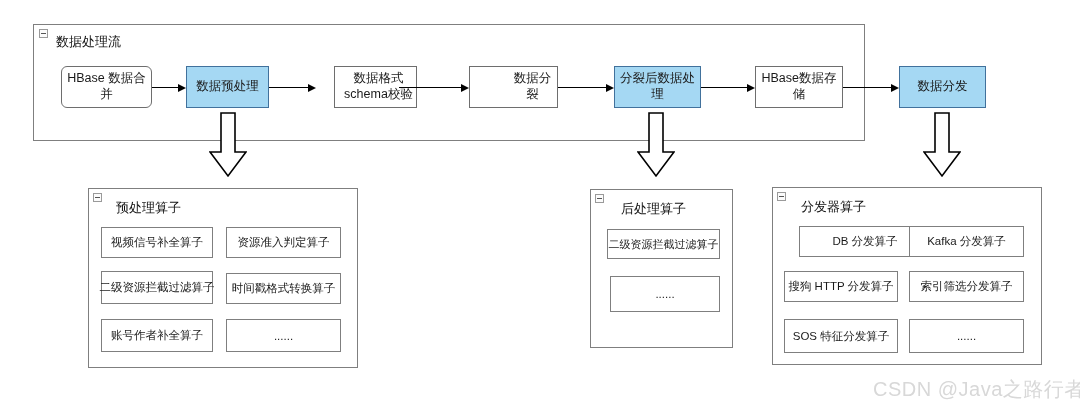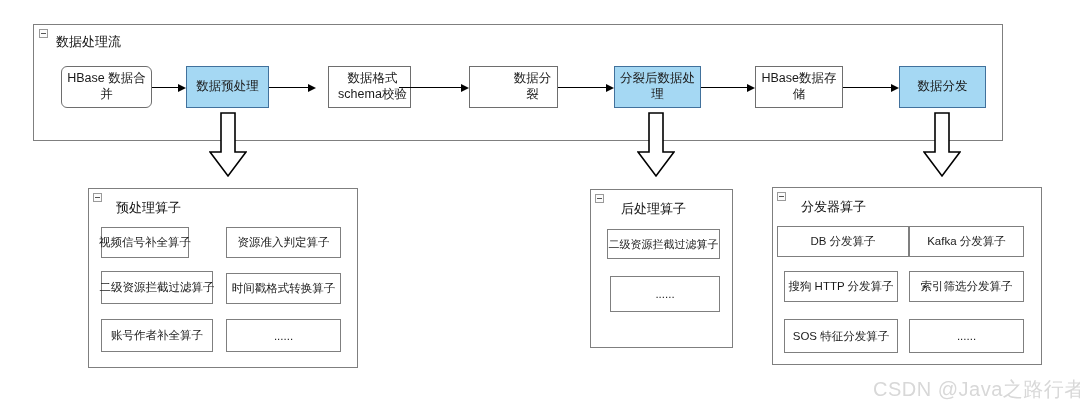--- a/index.html
+++ b/index.html
@@ -43,27 +43,27 @@
   .watermark{
     position:absolute;left:873px;top:376px;font-size:20px;color:#d8d8d8;
     letter-spacing:0.5px;white-space:nowrap;
   }
 </style>
 </head>
 <body>
 
 <div class="canvas">
 
-  <div class="container" style="left:33px;top:24px;width:970px;height:117px;">
+  <div class="container" style="left:33px;top:24px;width:832px;height:117px;">
     <span class="collapse" style="left:5px;top:4px;"></span>
     <div class="grp-title" style="left:22px;top:8px;">数据处理流</div>
 
     <div class="node" style="left:27px;width:91px;border-radius:6px;">HBase 数据合并</div>
     <div class="node hl" style="left:152px;width:83px;">数据预处理</div>
-    <div class="node" style="left:294px;width:83px;padding-left:8px;">数据格式 schema校验</div>
+    <div class="node" style="left:300px;width:83px;padding-left:8px;">数据格式 schema校验</div>
     <div class="node" style="left:435px;width:89px;padding-left:40px;">数据分裂</div>
     <div class="node hl" style="left:580px;width:87px;">分裂后数据处理</div>
     <div class="node" style="left:721px;width:88px;">HBase数据存储</div>
     <div class="node hl" style="left:865px;width:87px;">数据分发</div>
 
     <div class="conn" style="left:118px;width:26px;"></div>
     <div class="conn" style="left:235px;width:39px;"></div>
     <div class="conn" style="left:365px;width:62px;"></div>
     <div class="conn" style="left:524px;width:48px;"></div>
     <div class="conn" style="left:667px;width:46px;"></div>
@@ -76,39 +76,39 @@
   <svg class="down-arrow" style="left:637px;top:112px;" viewBox="0 0 38 66">
     <path d="M12 1 H26 V40 H37 L19 64 L1 40 H12 Z" fill="#ffffff" stroke="#000000" stroke-width="1.6"></path>
   </svg>
   <svg class="down-arrow" style="left:923px;top:112px;" viewBox="0 0 38 66">
     <path d="M12 1 H26 V40 H37 L19 64 L1 40 H12 Z" fill="#ffffff" stroke="#000000" stroke-width="1.6"></path>
   </svg>
 
   <div class="container" style="left:88px;top:188px;width:270px;height:180px;">
     <span class="collapse" style="left:4px;top:4px;"></span>
     <div class="grp-title" style="left:27px;top:10px;">预处理算子</div>
-    <div class="item" style="left:12px;top:38px;width:88px;height:31px;">视频信号补全算子</div>
+    <div class="item" style="left:12px;top:38px;width:112px;height:31px;">视频信号补全算子</div>
     <div class="item" style="left:137px;top:38px;width:115px;height:31px;">资源准入判定算子</div>
     <div class="item" style="left:12px;top:82px;width:112px;height:33px;">二级资源拦截过滤算子</div>
     <div class="item" style="left:137px;top:84px;width:115px;height:31px;">时间戳格式转换算子</div>
     <div class="item" style="left:12px;top:130px;width:112px;height:33px;">账号作者补全算子</div>
     <div class="item" style="left:137px;top:130px;width:115px;height:33px;">......</div>
   </div>
 
   <div class="container" style="left:590px;top:189px;width:143px;height:159px;">
     <span class="collapse" style="left:4px;top:4px;"></span>
     <div class="grp-title" style="left:30px;top:10px;">后处理算子</div>
     <div class="item" style="left:16px;top:39px;width:113px;height:30px;font-size:11px;">二级资源拦截过滤算子</div>
     <div class="item" style="left:19px;top:86px;width:110px;height:36px;">......</div>
   </div>
 
   <div class="container" style="left:772px;top:187px;width:270px;height:178px;">
     <span class="collapse" style="left:4px;top:4px;"></span>
     <div class="grp-title" style="left:28px;top:10px;">分发器算子</div>
-    <div class="item" style="left:4px;top:38px;width:132px;height:31px;">DB 分发算子</div>
+    <div class="item" style="left:26px;top:38px;width:132px;height:31px;">DB 分发算子</div>
     <div class="item" style="left:136px;top:38px;width:115px;height:31px;">Kafka 分发算子</div>
     <div class="item" style="left:11px;top:83px;width:114px;height:31px;">搜狗 HTTP 分发算子</div>
     <div class="item" style="left:136px;top:83px;width:115px;height:31px;">索引筛选分发算子</div>
     <div class="item" style="left:11px;top:131px;width:114px;height:34px;">SOS 特征分发算子</div>
     <div class="item" style="left:136px;top:131px;width:115px;height:34px;">......</div>
   </div>
 
   <div class="watermark">CSDN @Java之路行者</div>
 
 </div>

